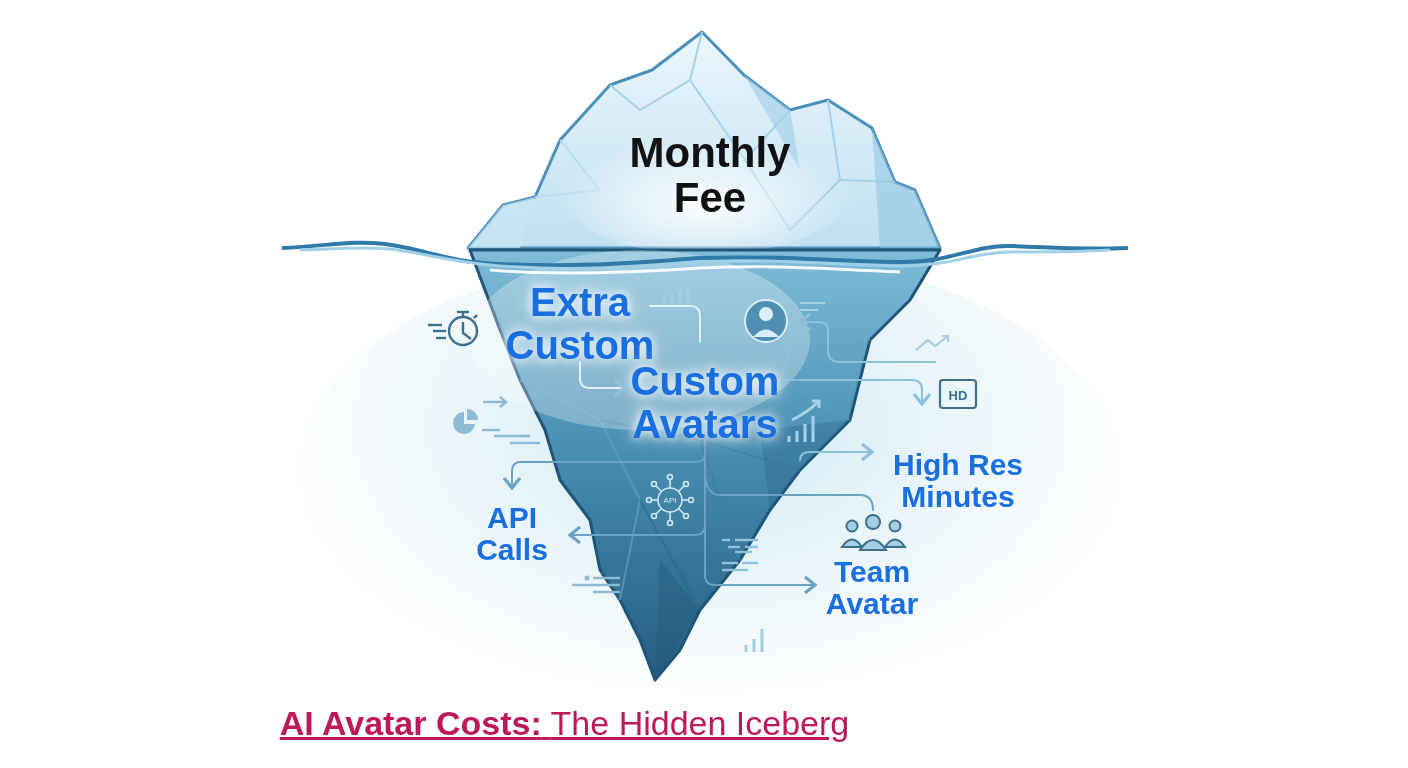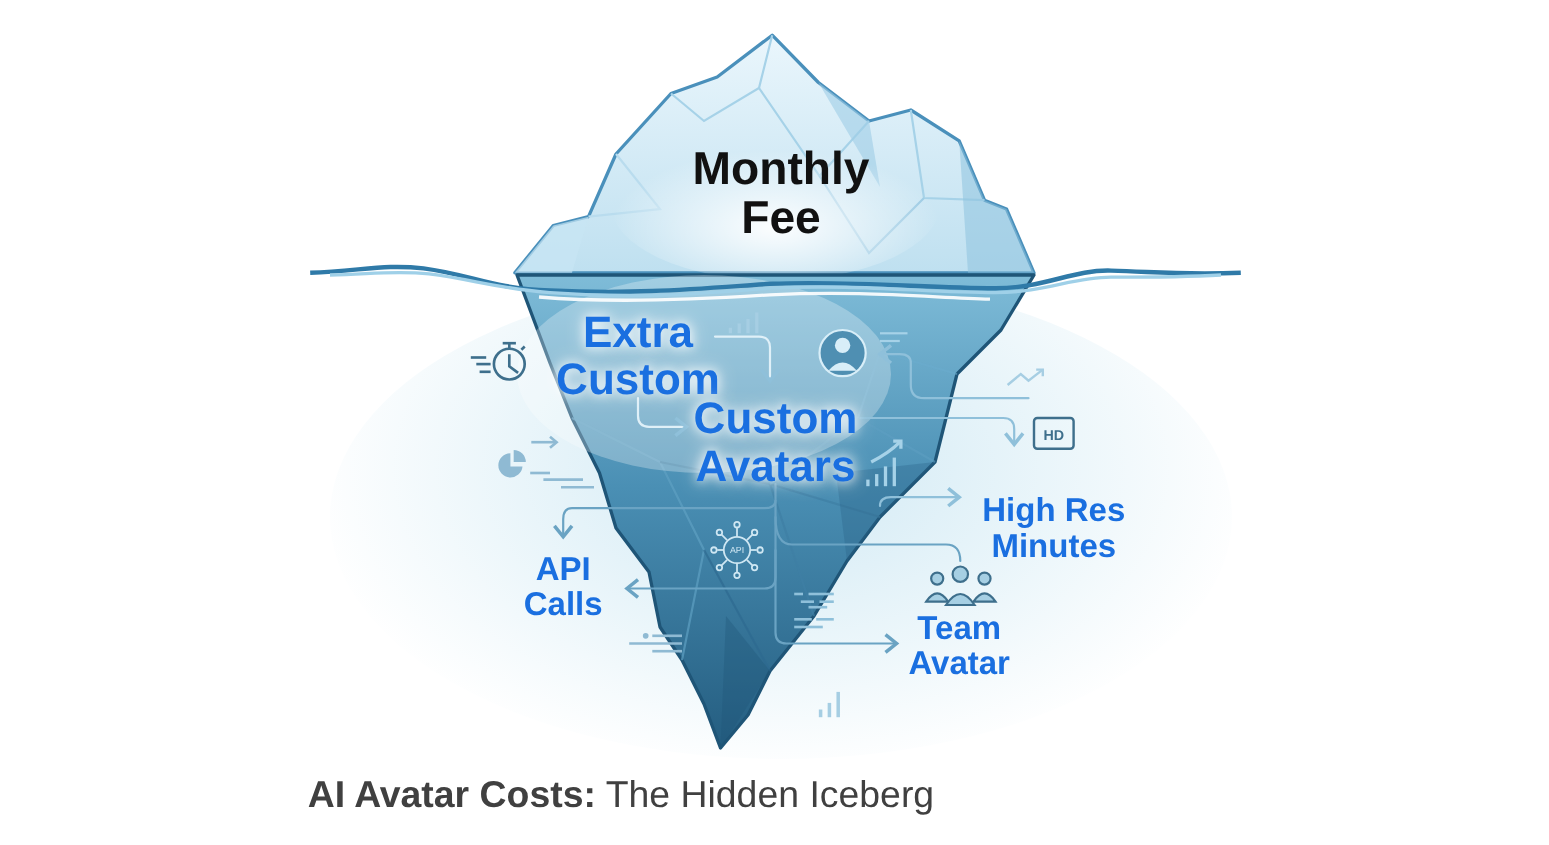--- a/index.html
+++ b/index.html
@@ -5,21 +5,21 @@
   html,body{margin:0;padding:0;}
   body{width:1408px;height:768px;overflow:hidden;background:#ffffff;position:relative;font-family:"Liberation Sans",sans-serif;}
   .stage{position:absolute;left:0;top:0;width:1408px;height:768px;}
   .bg-glow{position:absolute;left:300px;top:250px;width:820px;height:440px;border-radius:50%;
     background:radial-gradient(ellipse at 50% 40%, rgba(170,215,235,0.55) 0%, rgba(200,230,242,0.35) 45%, rgba(255,255,255,0) 75%);}
   svg.art{position:absolute;left:0;top:0;}
   .label{position:absolute;text-align:center;font-weight:bold;line-height:1.08;white-space:nowrap;}
   .top-label{color:#111111;font-size:42px;}
   .under-label{color:#1a6fe0;font-size:40px;text-shadow:0 0 10px rgba(255,255,255,0.95),0 0 18px rgba(255,255,255,0.85);}
   .outer-label{color:#1a6fe0;font-size:30px;}
-  .title{position:absolute;left:0;top:704px;width:1129px;text-align:center;font-size:34px;color:#404040;}
+  .title{position:absolute;left:0;top:704px;width:1129px;text-align:center;font-size:34px;color:#be185d;text-decoration:underline;}
   .title .bold{font-weight:bold;}
   .title .light{font-weight:normal;}
 </style>
 </head>
 <body>
 
 <div class="stage">
   <div class="bg-glow"></div>
 
   <svg class="art" width="1408" height="768" viewBox="0 0 1408 768">

